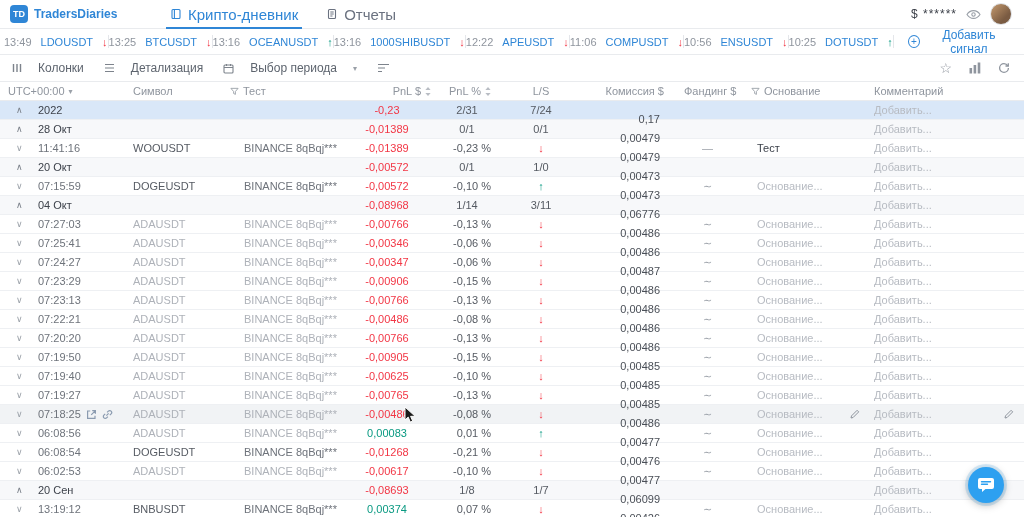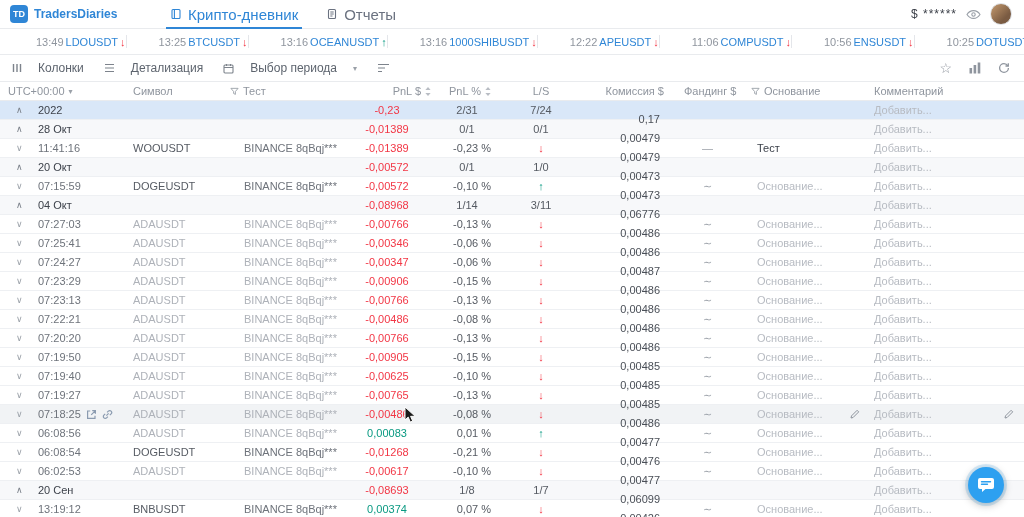--- a/index.html
+++ b/index.html
@@ -17,21 +17,21 @@
   .tab { display:flex; align-items:center; gap:6px; padding:0 14px; font-size:15px; color:#6b7280; cursor:pointer; position:relative; }
   .tab.active { color:#2f86d6; }
   .tab.active::after { content:""; position:absolute; left:10px; right:10px; bottom:-1px; height:2px; background:#2f86d6; }
   .top-right { display:flex; align-items:center; gap:9px; padding-right:2px; }
   .balance { font-size:12px; color:#3c4049; letter-spacing:1px; }
   .icon-btn { background:none; border:none; cursor:pointer; display:flex; align-items:center; color:#8f959e; padding:0; font:inherit; }
   .avatar { width:22px; height:22px; border-radius:50%; background:linear-gradient(135deg,#c59a6e 0%, #7a5b42 70%); border:1px solid #dfe2e6; cursor:pointer; }
   
   .tickerbar { height:26px; display:flex; align-items:center; border-bottom:1px solid #e9ebee; padding:0 12px 0 4px; }
   .signals { flex:1; display:flex; align-items:center; }
-  .signal { flex:1; display:flex; align-items:center; justify-content:flex-start; gap:2px; font-size:11px; border-right:1px solid #e4e6ea; height:13px; cursor:pointer;margin-left:32px; }
+  .signal { flex:1; display:flex; align-items:center; justify-content:flex-end; gap:9px; font-size:11px; border-right:1px solid #e4e6ea; height:13px; cursor:pointer; }
   .sig-time { color:#8f959e; }
   .sig-symbol { color:#2f86d6; }
   .sig-arrow { font-size:11px; }
   .sig-arrow.down { color:#f23645; }
   .sig-arrow.up { color:#089981; }
   .add-signal { display:flex; align-items:center; gap:6px; color:#2f86d6; font-size:12px; margin-left:14px; cursor:pointer; background:none; border:none; font:inherit; }
   .plus-circle { width:13px; height:13px; border:1.2px solid #2f86d6; border-radius:50%; display:flex; align-items:center; justify-content:center; font-size:10px; line-height:1; color:#2f86d6; }
   
   .toolbar { height:27px; display:flex; align-items:center; justify-content:space-between; border-bottom:1px solid #e9ebee; padding:0 14px 0 12px; }
   .tb-left { display:flex; align-items:center; gap:20px; }

